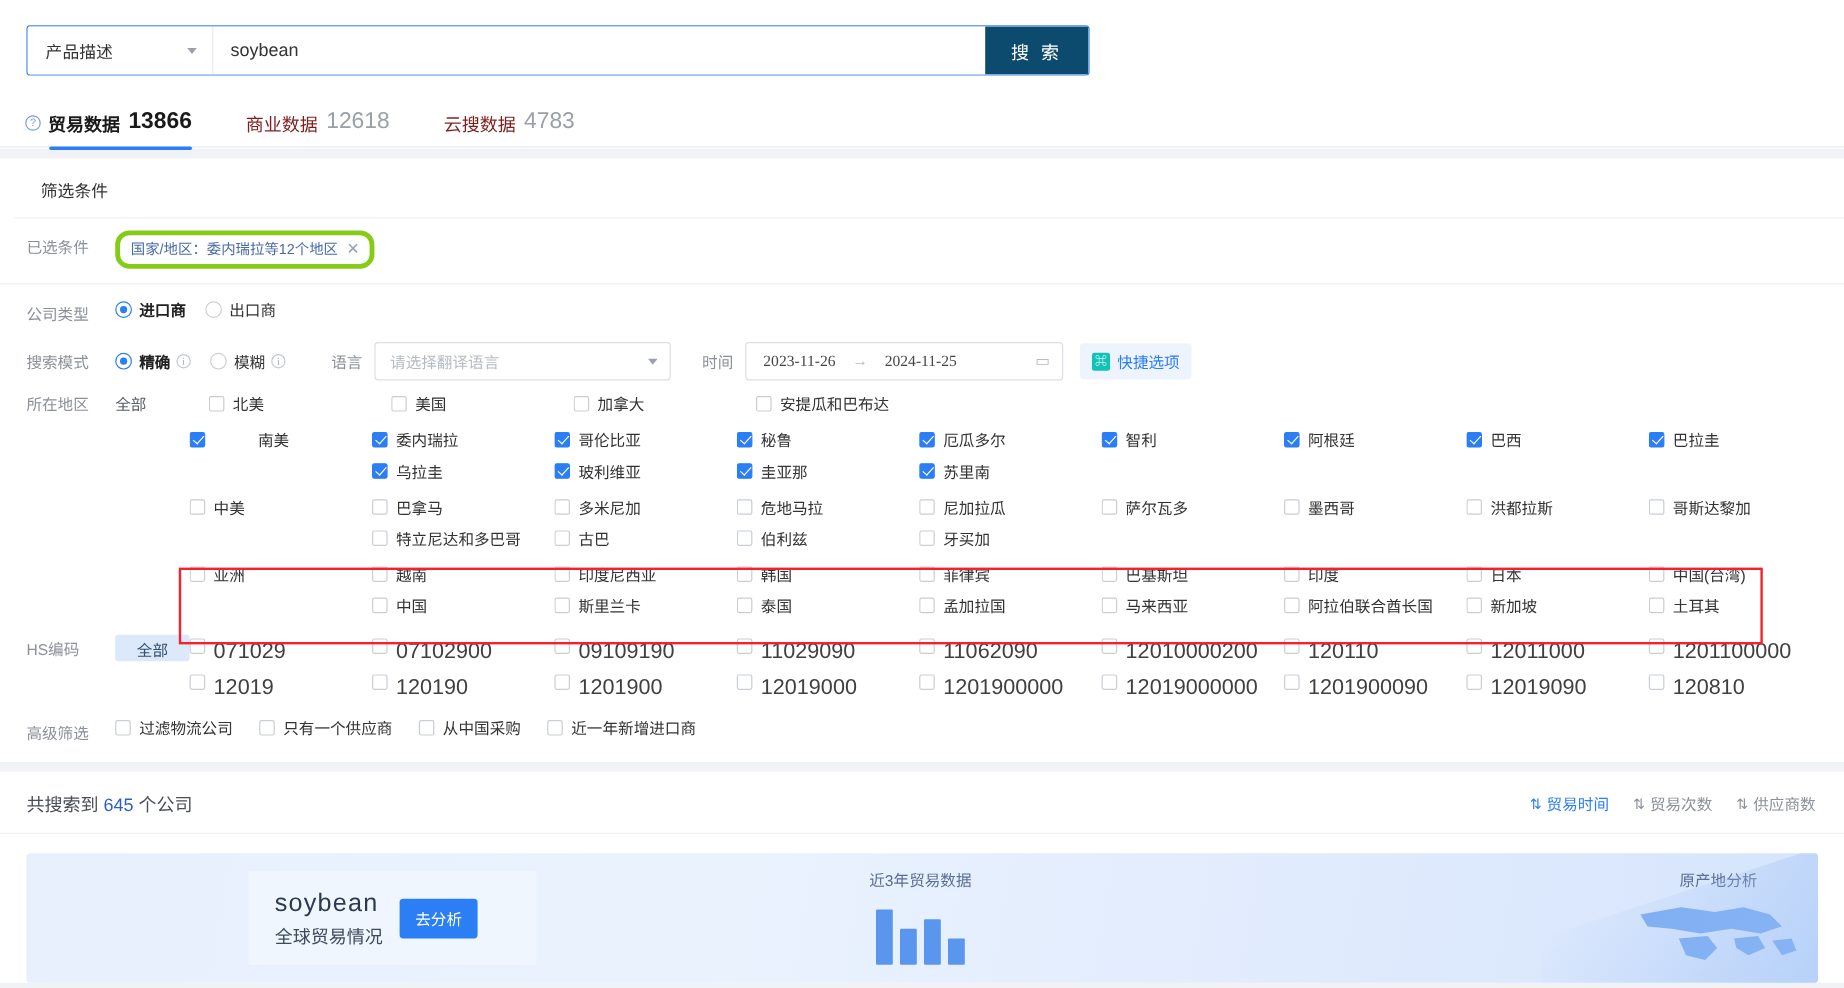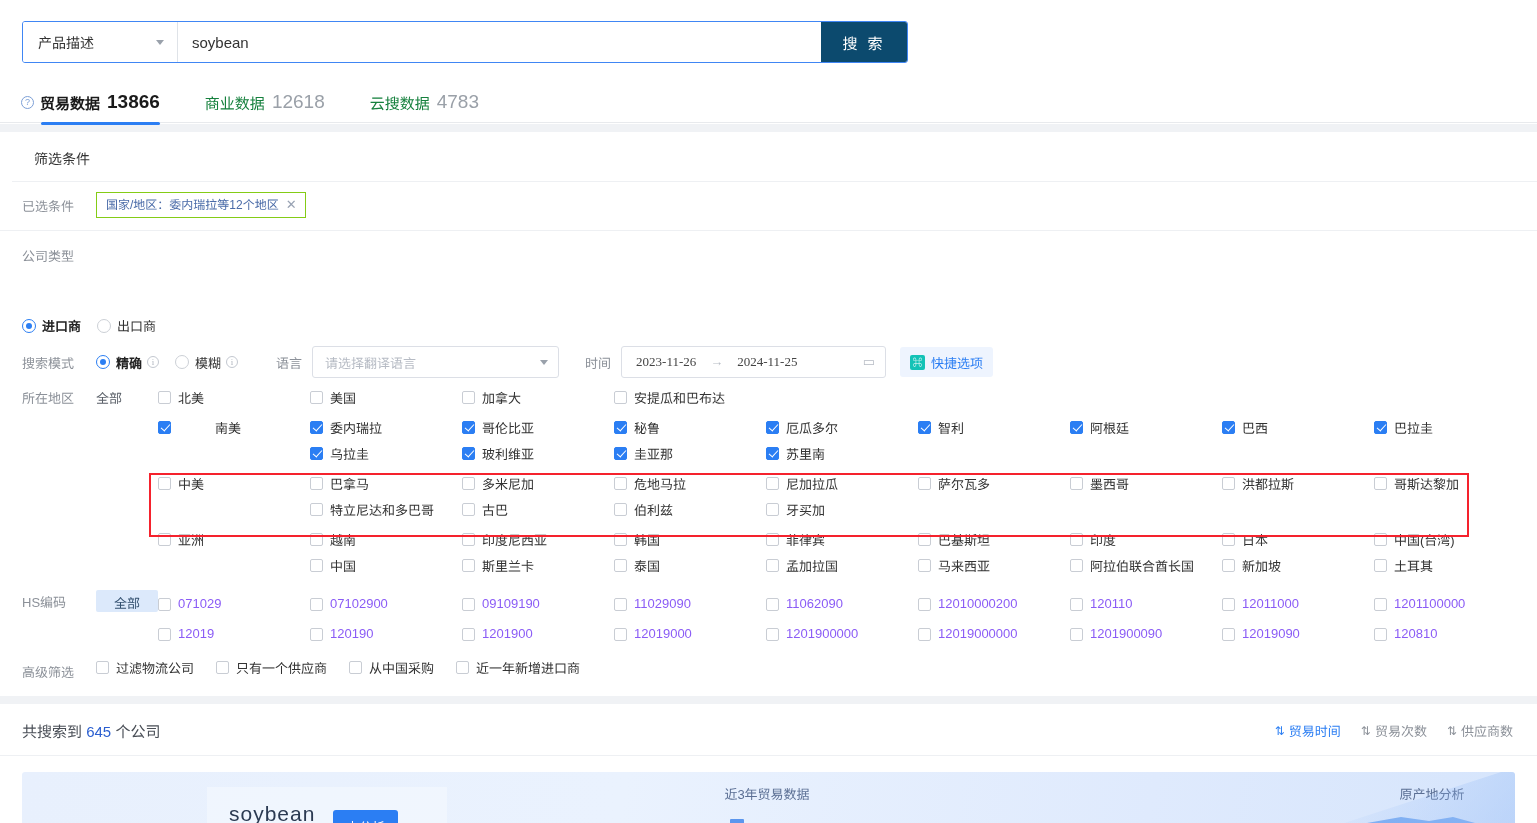--- a/index.html
+++ b/index.html
@@ -98,21 +98,21 @@
     width: 13px; height: 13px;
     border: 1px solid #7c9fd6;
     border-radius: 50%;
     color: #7c9fd6;
     font-size: 9px;
     line-height: 11px;
     text-align: center;
     margin-right: 6px;
     font-family: "Liberation Sans", sans-serif;
   }
-  .tab-label { font-size: 15px; color: #15803d; }
+  .tab-label { font-size: 15px; color: #7f1d1d; }
   .tab-count { font-size: 19px; color: #9aa0a8; margin-left: 7px; font-weight: 400; }
   .tab.active .tab-label { color: #1a1a1a; font-weight: bold; }
   .tab.active .tab-count { color: #1a1a1a; font-weight: bold; }
   .tab.active::after {
     content: "";
     position: absolute;
     left: 20px; right: 0; bottom: -3px;
     height: 3px;
     background: #2b7ef3;
     border-radius: 2px;
@@ -148,22 +148,22 @@
     line-height: 22px;
     padding-top: 4px;
   }
   .fbody { flex: 1; display: flex; align-items: center; flex-wrap: wrap; }
 
   
   .sel-row { padding-top: 10px; padding-bottom: 12px; border-bottom: 1px solid #eef0f3; }
   .sel-tag {
     display: inline-flex;
     align-items: center;
-    border: 1px solid #84cc16;
-    border-radius: 0;
+    border: 4px solid #84cc16;
+    border-radius: 12px;
     background: #fff;
     color: #4a6ba8;
     font-size: 12px;
     padding: 5px 8px 5px 9px;
     line-height: 14px;
     justify-content: space-between;
   }
   .sel-tag .x {
     margin-left: 7px;
     color: #98a2b3;
@@ -329,23 +329,23 @@
     pointer-events: none;
     z-index: 5;
   }
 
   
   .hs-row { padding-top: 8px; }
   .hs-cell {
     width: 152px;
     flex: 0 0 152px;
     display: flex;
-    align-items: flex-end;
-    font-size: 13px;
-    color: #8b5cf6;
+    align-items: flex-start;
+    font-size: 18px;
+    color: #404040;
     cursor: pointer;
   }
   .hline { display: flex; height: 30px; align-items: center; }
 
   
   .adv-row { padding-top: 10px; }
   .adv-cell {
     display: inline-flex;
     align-items: center;
     margin-right: 22px;
@@ -467,21 +467,21 @@
     <div class="frow sel-row">
       <div class="flabel">已选条件</div>
       <div class="fbody">
         <span class="sel-tag">
           <span>国家/地区：委内瑞拉等12个地区</span>
           <span class="x">✕</span>
         </span>
       </div>
     </div>
 
-    <div class="frow" style="padding-top:11px;flex-direction:column;">
+    <div class="frow" style="padding-top:11px;">
       <div class="flabel">公司类型</div>
       <div class="fbody">
         <label class="radio on">
           <span class="rdot"></span>
           <span class="rlbl">进口商</span>
         </label>
         <label class="radio">
           <span class="rdot"></span>
           <span class="rlbl">出口商</span>
         </label>
@@ -521,21 +521,21 @@
         </div>
       </div>
     </div>
 
     <div class="frow region-row">
       <div class="flabel">所在地区</div>
       <div class="all-btn">全部</div>
       <div class="region-grid">
         <div class="region-scroll" id="region-scroll">
             <div class="rline">
-              <div class="cell" style="width:152px;flex:0 0 152px;">
+              <div class="cell" style="width:152px;flex:0 0 152px;margin-left:16px;">
                 <span class="cb"></span>
                 <span>北美</span>
               </div>
               <div class="cell">
                 <span class="cb"></span>
                 <span>美国</span>
               </div>
               <div class="cell">
                 <span class="cb"></span>
                 <span>加拿大</span>

